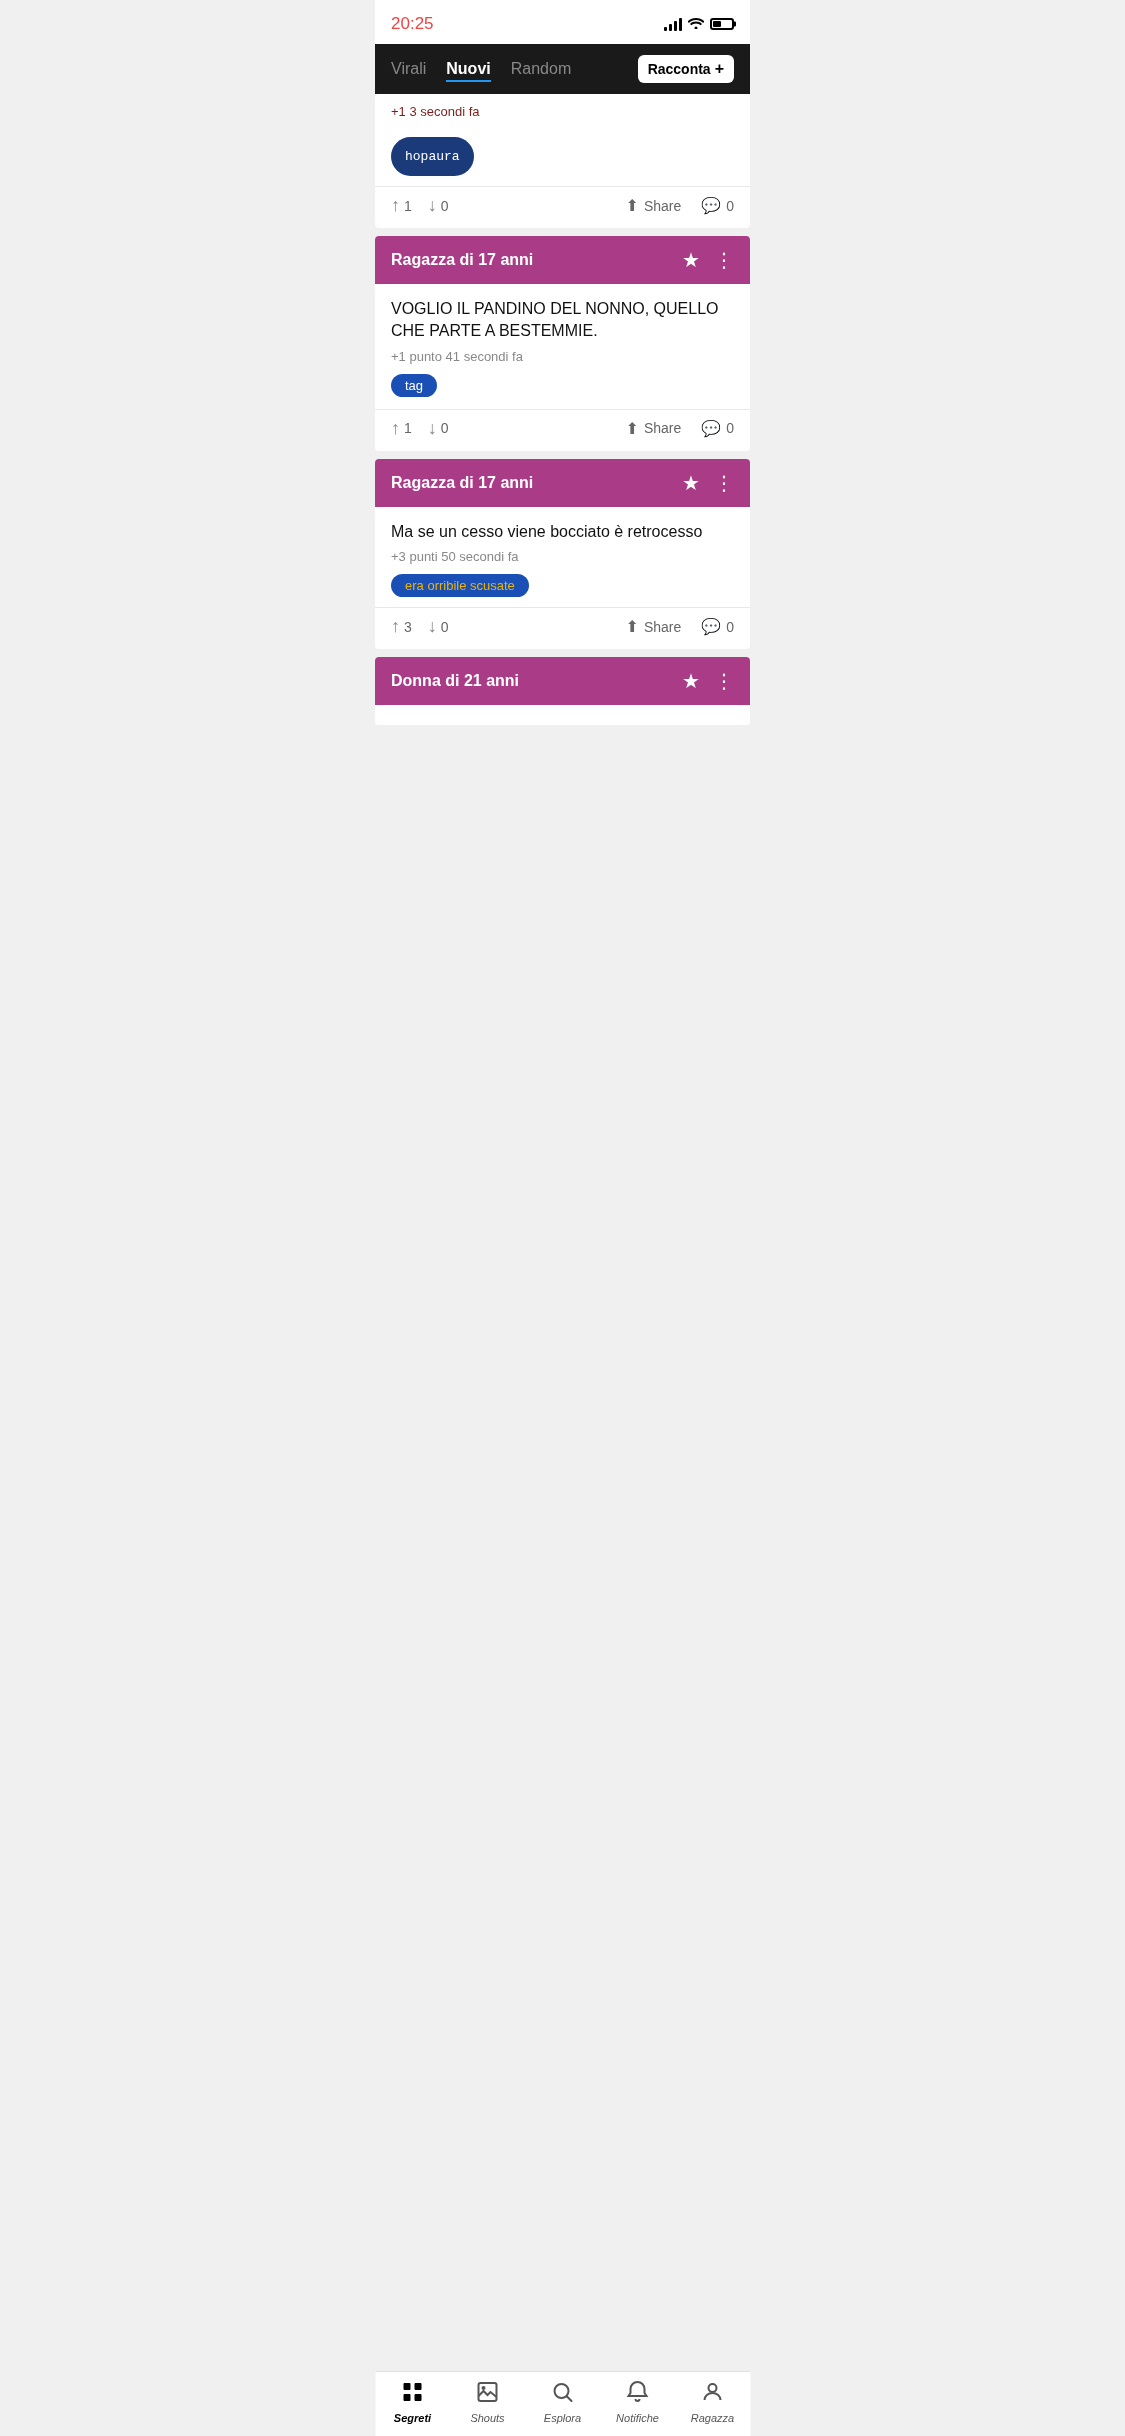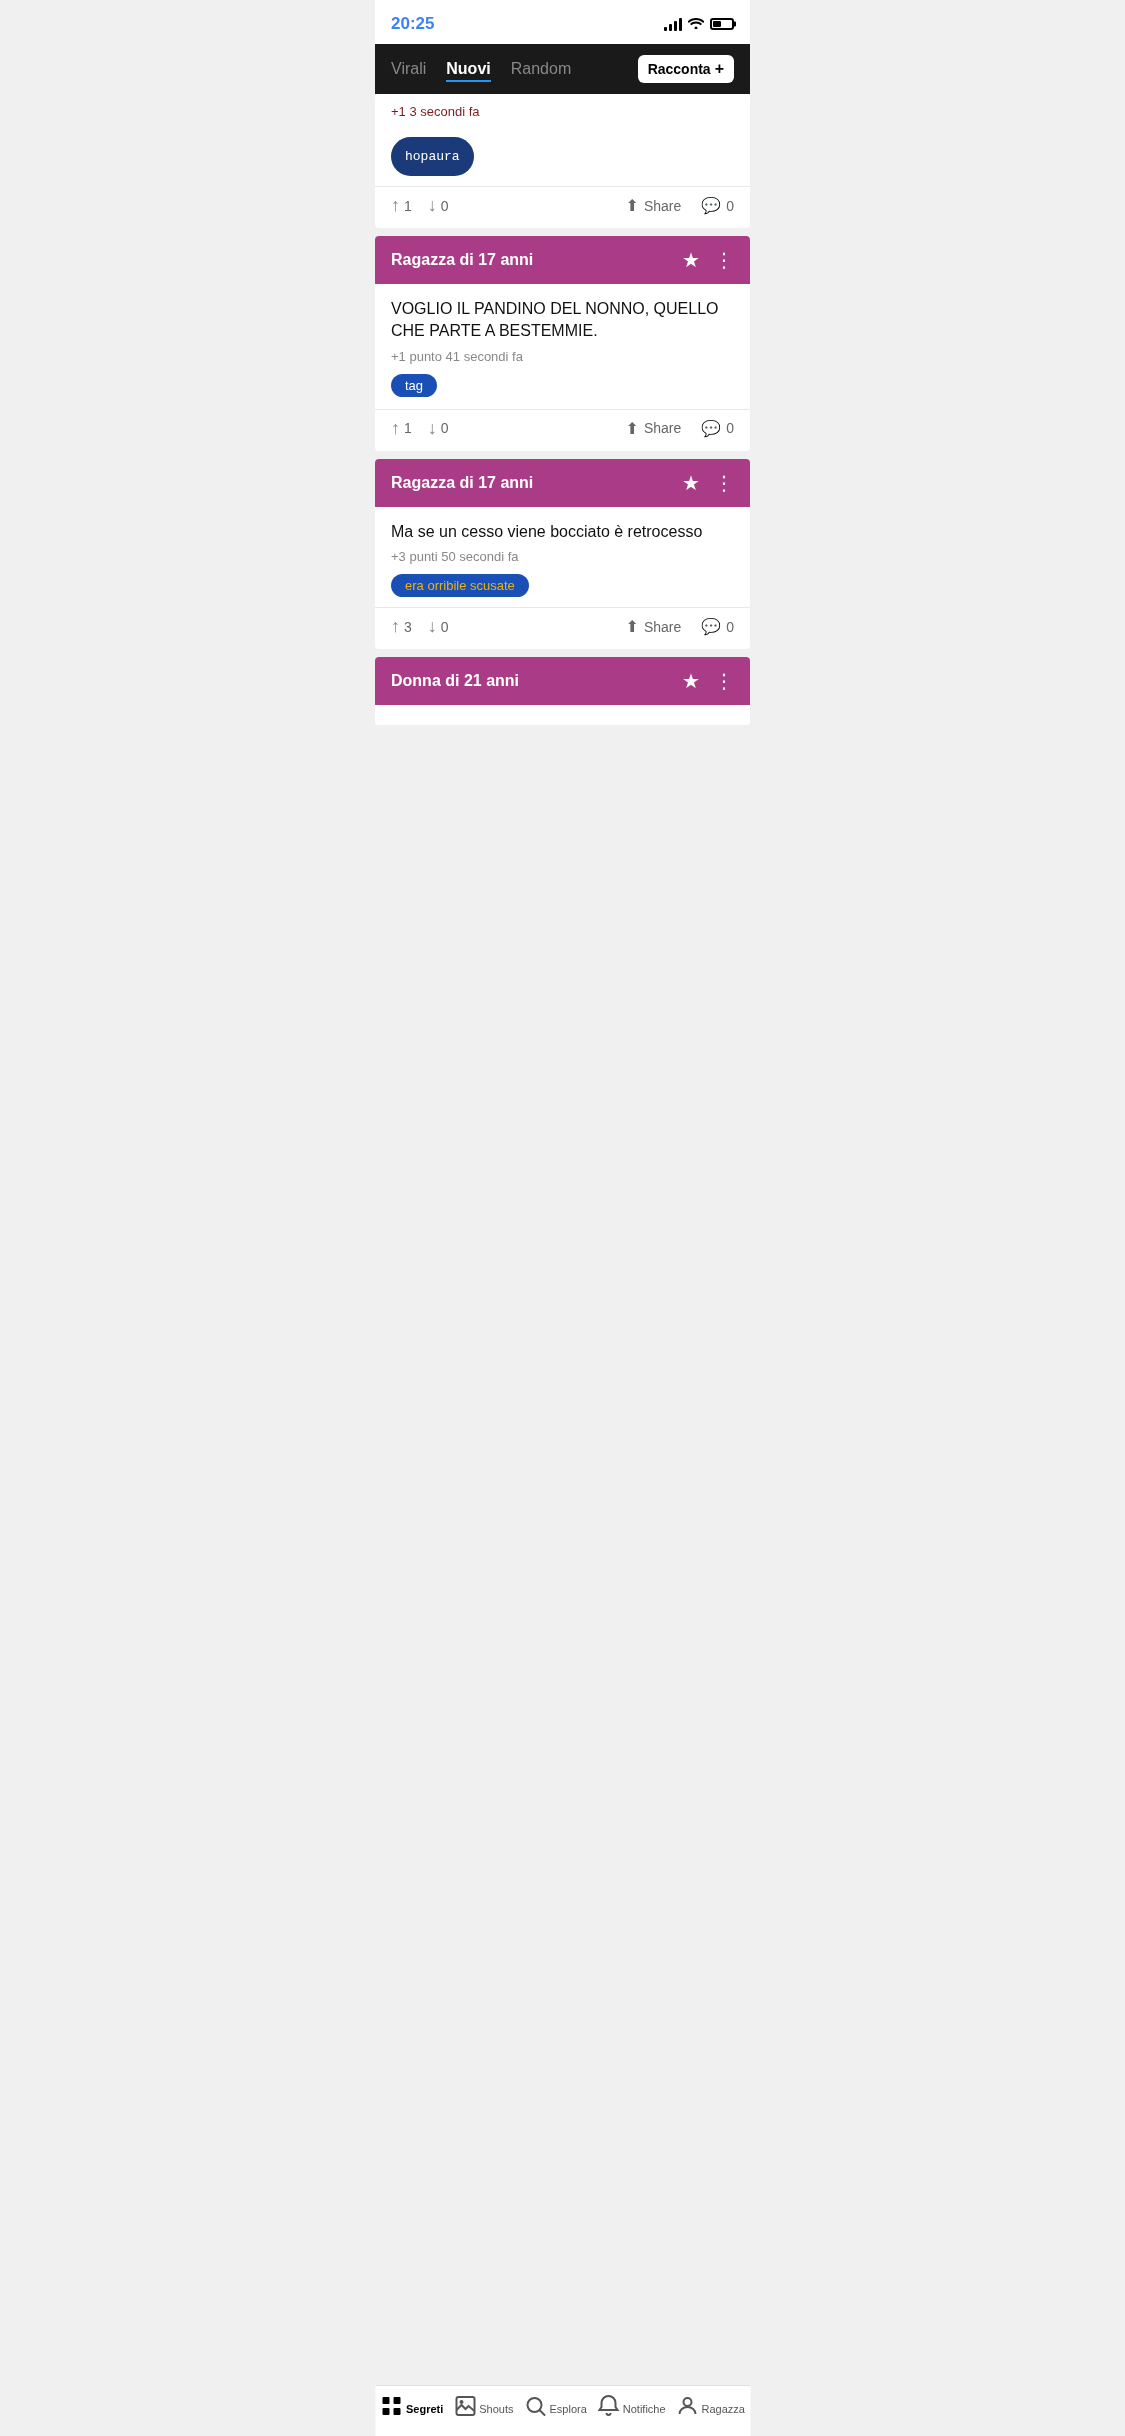--- a/index.html
+++ b/index.html
@@ -16,22 +16,22 @@
     .status-bar {
       background: #fff;
       display: flex;
       justify-content: space-between;
       align-items: center;
       padding: 8px 16px 4px;
       height: 44px;
     }
     .status-time {
       font-size: 17px;
-      font-weight: 700;
-      color: #3b82f6;
+      font-weight: 400;
+      color: #ef4444;
     }
     .status-icons {
       display: flex;
       align-items: center;
       gap: 6px;
     }
     .signal-bars {
       display: flex;
       align-items: flex-end;
       gap: 2px;
@@ -260,25 +260,26 @@
       background: #fff;
       display: flex;
       align-items: center;
       justify-content: space-around;
       padding: 8px 0 12px;
       border-top: 1px solid #e0e0e0;
       z-index: 100;
     }
     .bottom-nav-item {
       display: flex;
-      flex-direction: row;
+      flex-direction: column;
       align-items: center;
       gap: 2px;
       cursor: pointer;
       min-width: 60px;
+      font-style: italic;
     }
     .bottom-nav-icon {
       font-size: 22px;
       color: #555;
     }
     .bottom-nav-label {
       font-size: 11px;
       color: #555;
     }
     .bottom-nav-item.active .bottom-nav-icon,

